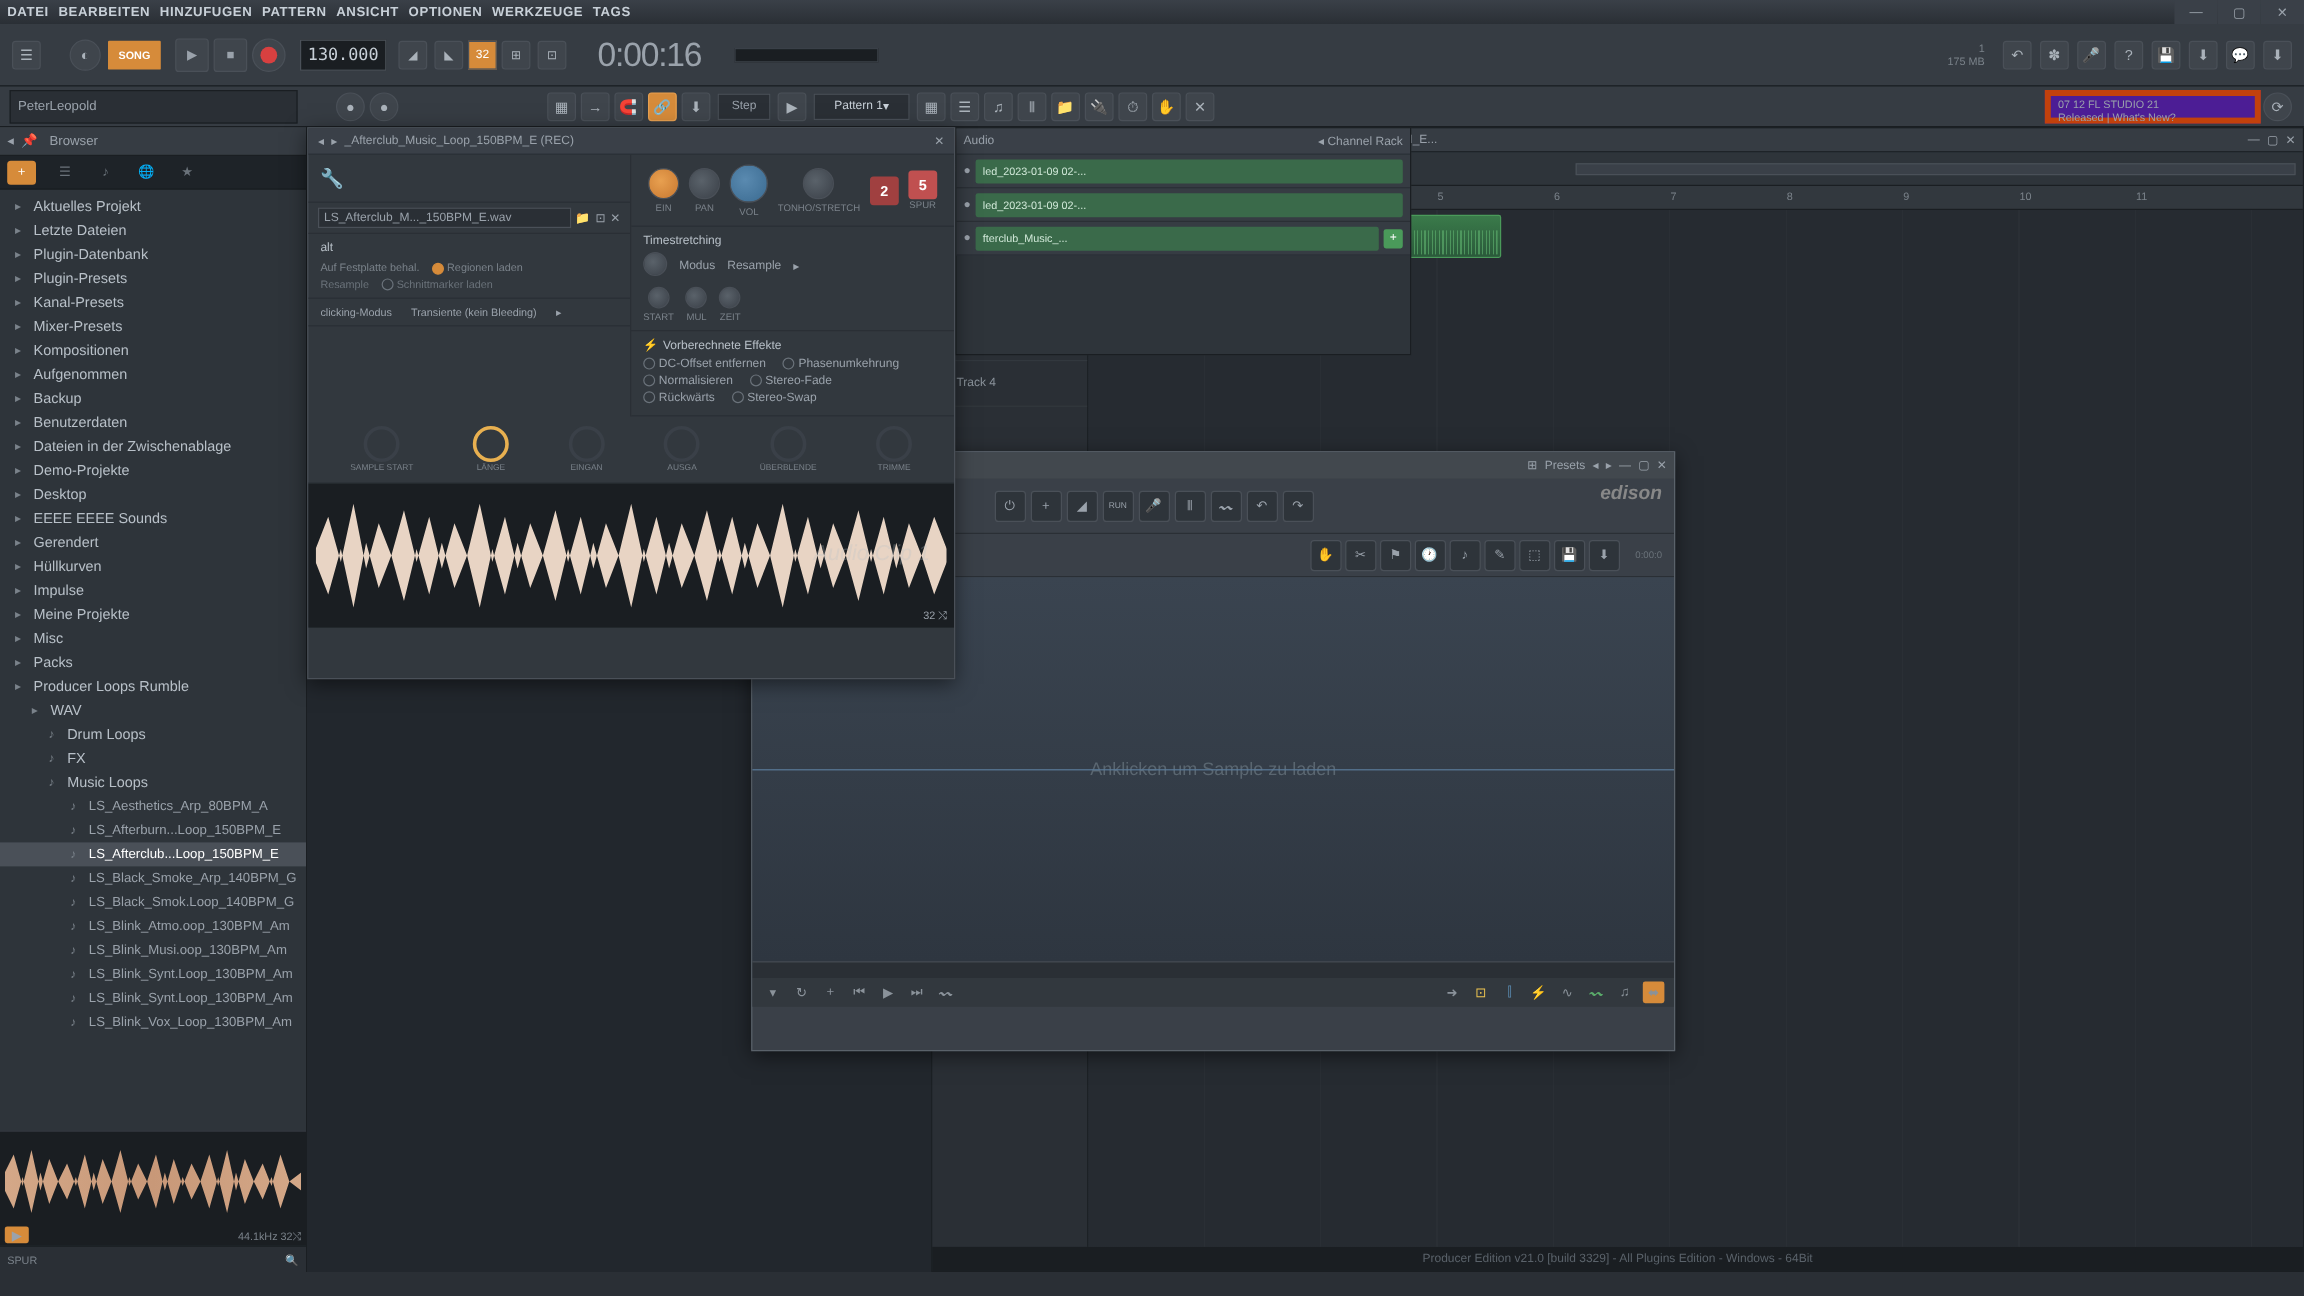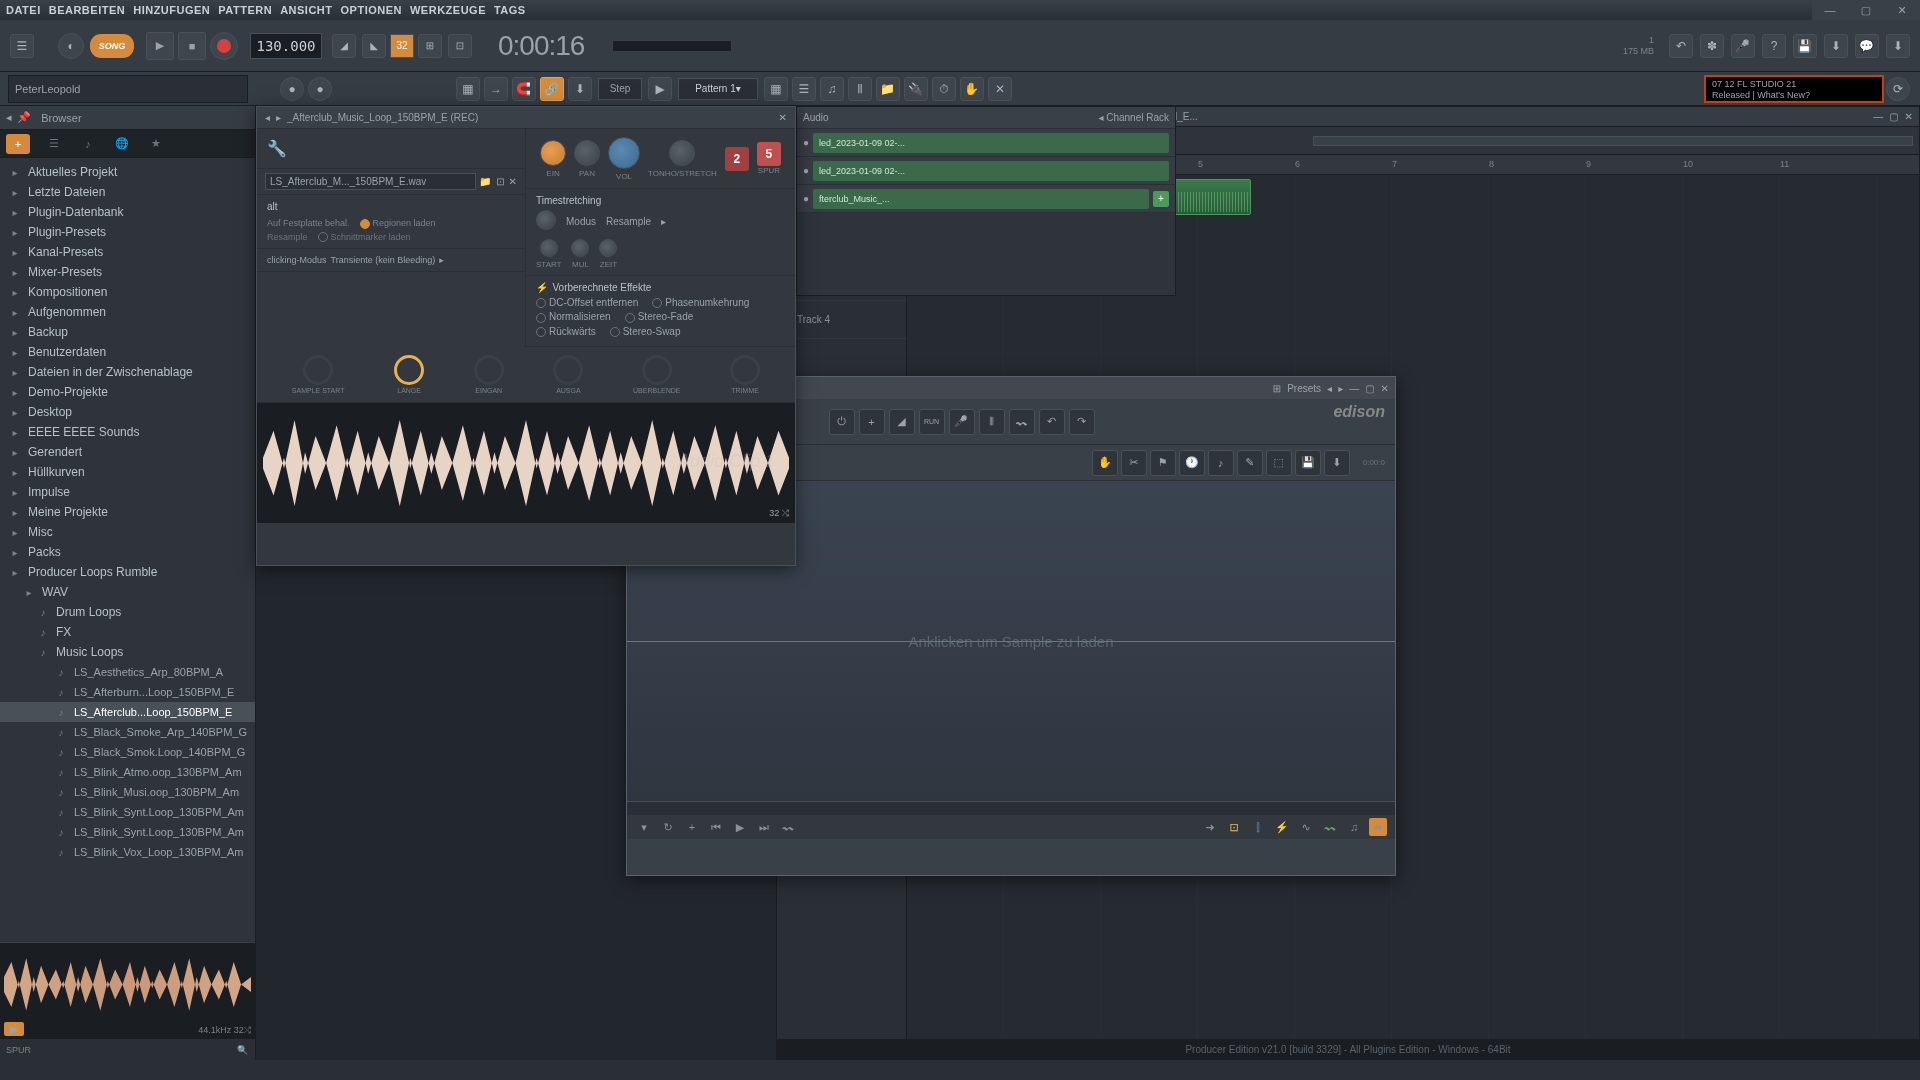--- a/index.html
+++ b/index.html
@@ -6,40 +6,40 @@
 body { background:#2a2f35; color:#9aa2ab; font-size:11px; overflow:hidden; width:1920px; height:1080px; position:relative; }
 
 
 .menubar { height:20px; background:linear-gradient(#3a4048,#2a2f35); display:flex; align-items:center; padding:0 6px; font-size:11px; color:#c8d0d8; font-weight:bold; letter-spacing:0.5px; }
 .menubar span { margin-right:8px; cursor:pointer; }
 
 
 .toolbar { height:52px; background:#363c43; display:flex; align-items:center; padding:0 8px; border-bottom:1px solid #1a1e22; position:relative; }
 .tb-btn { width:24px; height:24px; background:#3f454c; border:1px solid #4a5058; border-radius:3px; margin:0 2px; display:inline-flex; align-items:center; justify-content:center; cursor:pointer; color:#aab2ba; font-size:12px; }
 .tb-btn.active { background:#d68b3a; color:#fff; border-color:#e8a050; }
-.song-btn { width:44px; height:24px; background:#d68b3a; border-radius:11px; margin:0 4px; display:inline-flex; align-items:center; justify-content:center; color:#fff; font-size:9px; font-weight:bold; cursor:pointer;font-style:italic; }
+.song-btn { width:44px; height:24px; background:#d68b3a; border-radius:1px; margin:0 4px; display:inline-flex; align-items:center; justify-content:center; color:#fff; font-size:9px; font-weight:bold; cursor:pointer; }
 .transport { display:flex; gap:4px; margin:0 8px; }
 .play-btn,.stop-btn { width:28px; height:28px; background:#3f454c; border:1px solid #4a5058; border-radius:3px; display:flex; align-items:center; justify-content:center; cursor:pointer; }
 .rec-btn { width:28px; height:28px; background:#3f454c; border:1px solid #4a5058; border-radius:50%; display:flex; align-items:center; justify-content:center; cursor:pointer; }
 .rec-dot { width:14px; height:14px; background:#d84040; border-radius:50%; }
 .tempo-disp { width:72px; height:26px; background:#1a1e22; border:1px solid #4a5058; color:#c8d0d8; font-size:14px; display:flex; align-items:center; justify-content:center; font-family:monospace; margin:0 4px; }
 .timesig { display:flex; gap:2px; margin:0 4px; }
 .timesig div { width:24px; height:24px; background:#3f454c; border:1px solid #4a5058; display:flex; align-items:center; justify-content:center; font-size:10px; }
 .timesig .snap { background:#d68b3a; color:#fff; }
 .time-disp { font-size:28px; color:#9aa2ab; font-family:'Arial Narrow',sans-serif; margin:0 20px; letter-spacing:-1px; font-weight:300; }
 .meter { width:120px; height:12px; background:#1a1e22; border:1px solid #3a4048; margin:0 8px; }
 .cpu-mem { font-size:9px; color:#7a828a; text-align:right; line-height:11px; margin:0 10px; }
 .tb-right { margin-left:auto; display:flex; align-items:center; gap:3px; }
 
 
 .toolbar2 { height:34px; background:#363c43; display:flex; align-items:center; padding:0 8px; border-bottom:1px solid #1a1e22; }
 .hint { width:240px; height:28px; background:#2a2f35; border:1px solid #1a1e22; padding:0 6px; font-size:11px; color:#9aa2ab; display:flex; align-items:center; }
 .step-disp { width:44px; height:22px; background:#2a2f35; border:1px solid #4a5058; display:flex; align-items:center; justify-content:center; font-size:10px; margin:0 4px; }
 .pattern-sel { width:80px; height:22px; background:#2a2f35; border:1px solid #4a5058; display:flex; align-items:center; justify-content:center; font-size:10px; color:#c8d0d8; margin:0 4px; }
-.info-box { margin-left:auto; width:180px; height:28px; background:#000000; border:2px solid #c2410c; padding:2px 6px; font-size:9px; line-height:11px; color:#9aa2ab; }
+.info-box { margin-left:auto; width:180px; height:28px; background:#4c1d95; border:5px solid #c2410c; padding:2px 6px; font-size:9px; line-height:11px; color:#9aa2ab; }
 
 
 .main { display:flex; height:calc(100% - 126px); }
 
 
 .browser { width:256px; background:#2e343a; border-right:1px solid #1a1e22; display:flex; flex-direction:column; }
 .browser-hdr { height:24px; background:#363c43; display:flex; align-items:center; padding:0 6px; font-size:11px; color:#9aa2ab; border-bottom:1px solid #1a1e22; }
 .browser-tabs { height:28px; background:#1e2328; display:flex; align-items:center; padding:0 6px; gap:14px; border-bottom:1px solid #1a1e22; }
 .btab { width:20px; height:20px; display:flex; align-items:center; justify-content:center; cursor:pointer; color:#6a727a; }
 .btab.add { background:#d68b3a; border-radius:3px; color:#fff; width:24px; }
@@ -434,21 +434,21 @@
             <div style="color:#b8c0c8">alt</div>
             <div style="margin-top:6px;display:flex;gap:10px;font-size:9px;color:#7a828a">
               <span>Auf Festplatte behal.</span>
               <span><span class="radio on"></span><span>Regionen laden</span></span>
             </div>
             <div style="display:flex;gap:10px;font-size:9px;color:#6a727a;margin-top:3px">
               <span>Resample</span>
               <span><span class="radio"></span><span>Schnittmarker laden</span></span>
             </div>
           </div>
-          <div class="sw-section" style="display:flex;align-items:flex-end;gap:4px;font-size:9px">
+          <div class="sw-section" style="display:flex;align-items:flex-end;gap:16px;font-size:9px">
             <span>clicking-Modus</span>
             <span>Transiente (kein Bleeding)</span>
             <span>▸</span>
           </div>
         </div>
         <div style="width:50%">
           <div class="sw-knobrow">
             <div class="knob-grp">
                 <div class="knob orange"></div>
                 <div>EIN</div>

